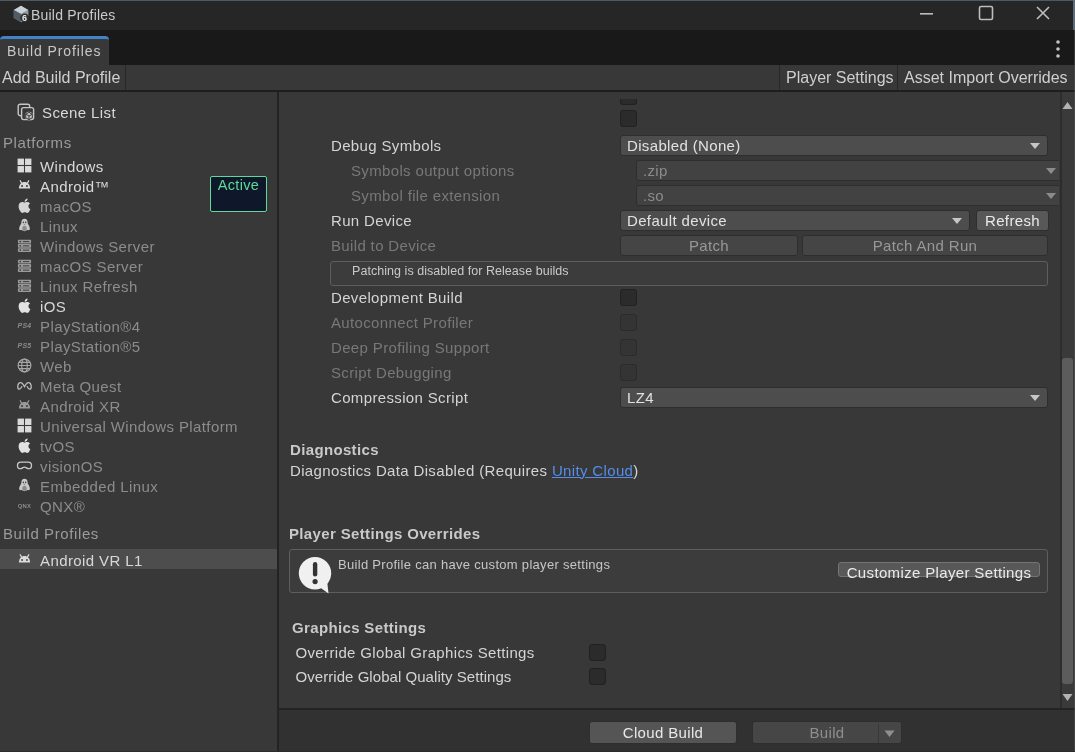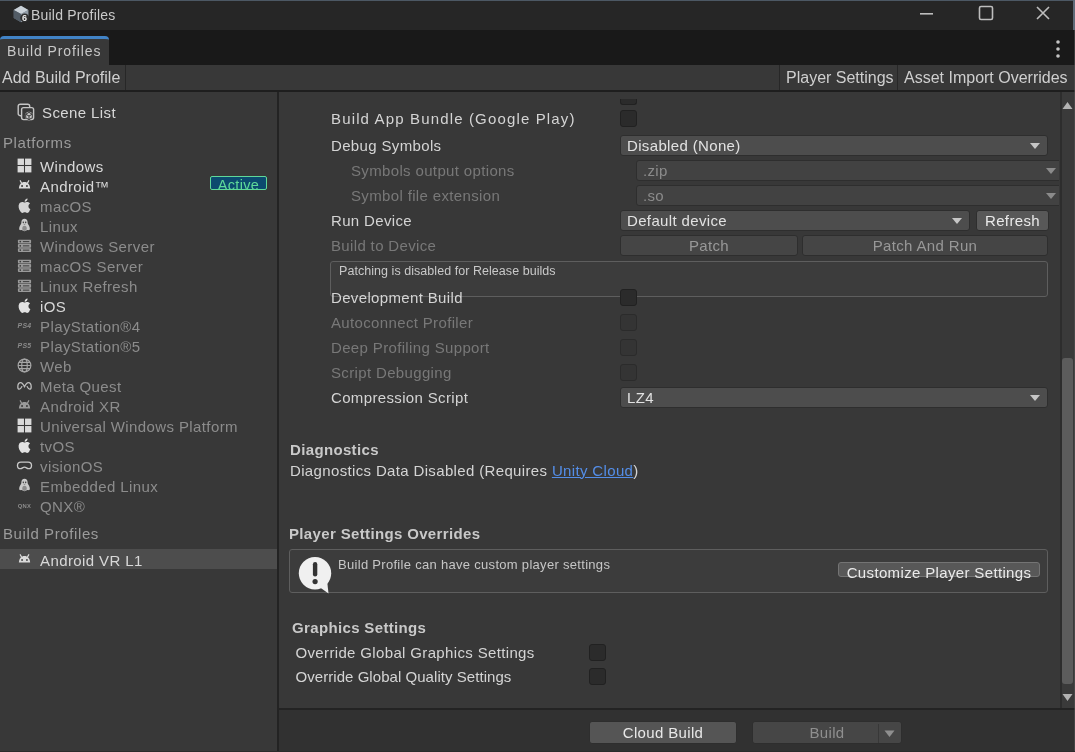--- a/index.html
+++ b/index.html
@@ -126,21 +126,21 @@
   <div class="srow" style="top:175px">
     <svg class="sicon" viewBox="0 0 16 16">
         <path d="M2.7 10.9 C2.7 7.2 5.1 4.7 8 4.7 C10.9 4.7 13.3 7.2 13.3 10.9 Z" fill="#DADADA"></path>
         <path d="M5.2 5.6 L4 3.5 M10.8 5.6 L12 3.5" stroke="#DADADA" stroke-width="1.2" stroke-linecap="round"></path>
         <circle cx="5.7" cy="8.4" r="0.95" fill="#383838"></circle>
         <circle cx="10.3" cy="8.4" r="0.95" fill="#383838"></circle>
       </svg>
     <div class="stext on">Android™</div>
   </div>
 
-  <div class="abs" style="left:210px;top:176px;width:57px;height:14px;border:1.5px solid #5FD999;border-radius:2px;background:#0c4a6e;color:#5FD999;font-size:14.5px;text-align:center;line-height:17px;letter-spacing:0.3px">Active</div>
+  <div class="abs" style="left:210px;top:176px;width:57px;height:36px;border:1.5px solid #5FD999;border-radius:2px;background:#0f172a;color:#5FD999;font-size:14.5px;text-align:center;line-height:17px;letter-spacing:0.3px">Active</div>
 
   <div class="srow" style="top:195px">
     <svg class="sicon" viewBox="0 0 16 16">
         <path d="M11.7 8.6 c0-1.7 1.4-2.5 1.5-2.6 c-0.8-1.2-2.1-1.35-2.5-1.4 c-1.1-0.1-2.1 0.63-2.6 0.63 c-0.5 0-1.4-0.61-2.3-0.59 c-1.2 0.02-2.2 0.68-2.8 1.72 c-1.2 2.1-0.3 5.2 0.9 6.9 c0.57 0.83 1.25 1.76 2.14 1.73 c0.86-0.03 1.18-0.55 2.22-0.55 c1.04 0 1.33 0.55 2.24 0.53 c0.93-0.02 1.51-0.84 2.08-1.67 c0.65-0.96 0.92-1.89 0.94-1.94 c-0.02-0.01-1.8-0.69-1.82-2.76 z" fill="#D5D5D5"></path>
         <path d="M10.2 3.5 c0.47-0.57 0.79-1.36 0.7-2.15 c-0.68 0.03-1.5 0.45-1.99 1.02 c-0.44 0.5-0.82 1.31-0.72 2.08 c0.76 0.06 1.53-0.38 2.01-0.95 z" fill="#D5D5D5"></path>
       </svg>
     <div class="stext">macOS</div>
   </div>
 
   <div class="srow" style="top:215px">
@@ -317,41 +317,40 @@
       </svg>
     <div class="stext on">Android VR L1</div>
   </div>
 </div>
 <div id="vdivider"></div>
 
 <div id="content">
 
   <div class="abs" style="left:341px;top:7px;width:17px;height:6px;background:#2B2B2B;border:1px solid #212121;border-top:none;border-radius:0 0 3px 3px"></div>
 
-  <div class="lbl" style="left:52px;top:16px;letter-spacing:1.15px">Build App Bundle (Google Play)</div>
   <div class="cb" style="left:341px;top:18px"></div>
 
   <div class="lbl" style="left:52px;top:42.5px">Debug Symbols</div>
   <div class="dd" style="top:42.5px">Disabled (None)<span class="arr"></span></div>
 
   <div class="lbl dim" style="left:72px;top:67.5px">Symbols output options</div>
   <div class="dd dis" style="top:67.5px">.zip<span class="arr"></span></div>
 
   <div class="lbl dim" style="left:72px;top:92.5px">Symbol file extension</div>
   <div class="dd dis" style="top:92.5px">.so<span class="arr"></span></div>
 
   <div class="lbl" style="left:52px;top:117.5px">Run Device</div>
   <div class="dd" style="top:117.5px;width:350px">Default device<span class="arr"></span></div>
   <div class="btn" style="left:697px;top:117.5px;width:73px;height:21px;line-height:19px">Refresh</div>
 
   <div class="lbl dim" style="left:52px;top:142.5px">Build to Device</div>
   <div class="btn dis" style="left:341px;top:143px;width:178px;height:21px;line-height:19px">Patch</div>
   <div class="btn dis" style="left:523px;top:143px;width:246px;height:21px;line-height:19px">Patch And Run</div>
 
-  <div class="abs" style="left:51px;top:169px;width:718px;height:36px;border:1px solid #5E5E5E;border-radius:3px;background:#3C3C3C;color:#C9C9C9;font-size:12.5px;line-height:18px;padding-left:8px;letter-spacing:0.05px">Patching is disabled for Release builds</div>
+  <div class="abs" style="left:51px;top:169px;width:718px;height:25px;border:1px solid #5E5E5E;border-radius:3px;background:#3C3C3C;color:#C9C9C9;font-size:12.5px;line-height:18px;padding-left:21px;letter-spacing:0.05px">Patching is disabled for Release builds</div>
 
   <div class="lbl" style="left:52px;top:194.5px">Development Build</div>
   <div class="cb" style="left:341px;top:197px"></div>
 
   <div class="lbl dim" style="left:52px;top:219.5px">Autoconnect Profiler</div>
   <div class="cb dis" style="left:341px;top:222px"></div>
 
   <div class="lbl dim" style="left:52px;top:244.5px">Deep Profiling Support</div>
   <div class="cb dis" style="left:341px;top:247px"></div>
 

